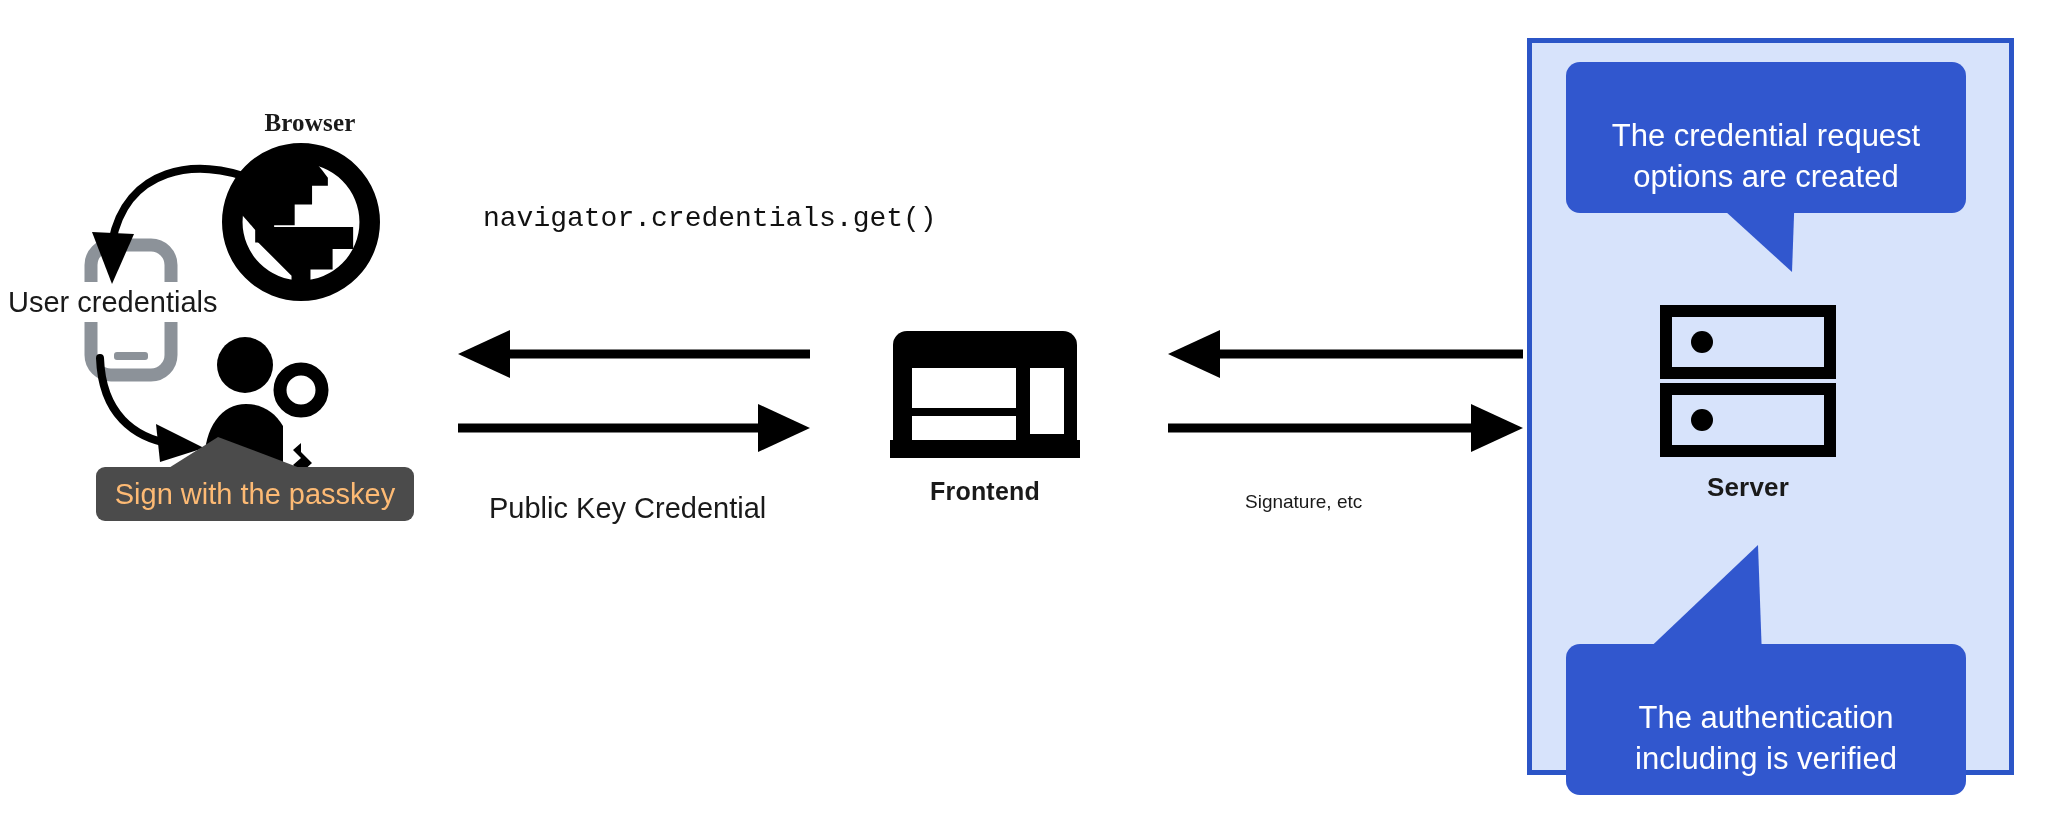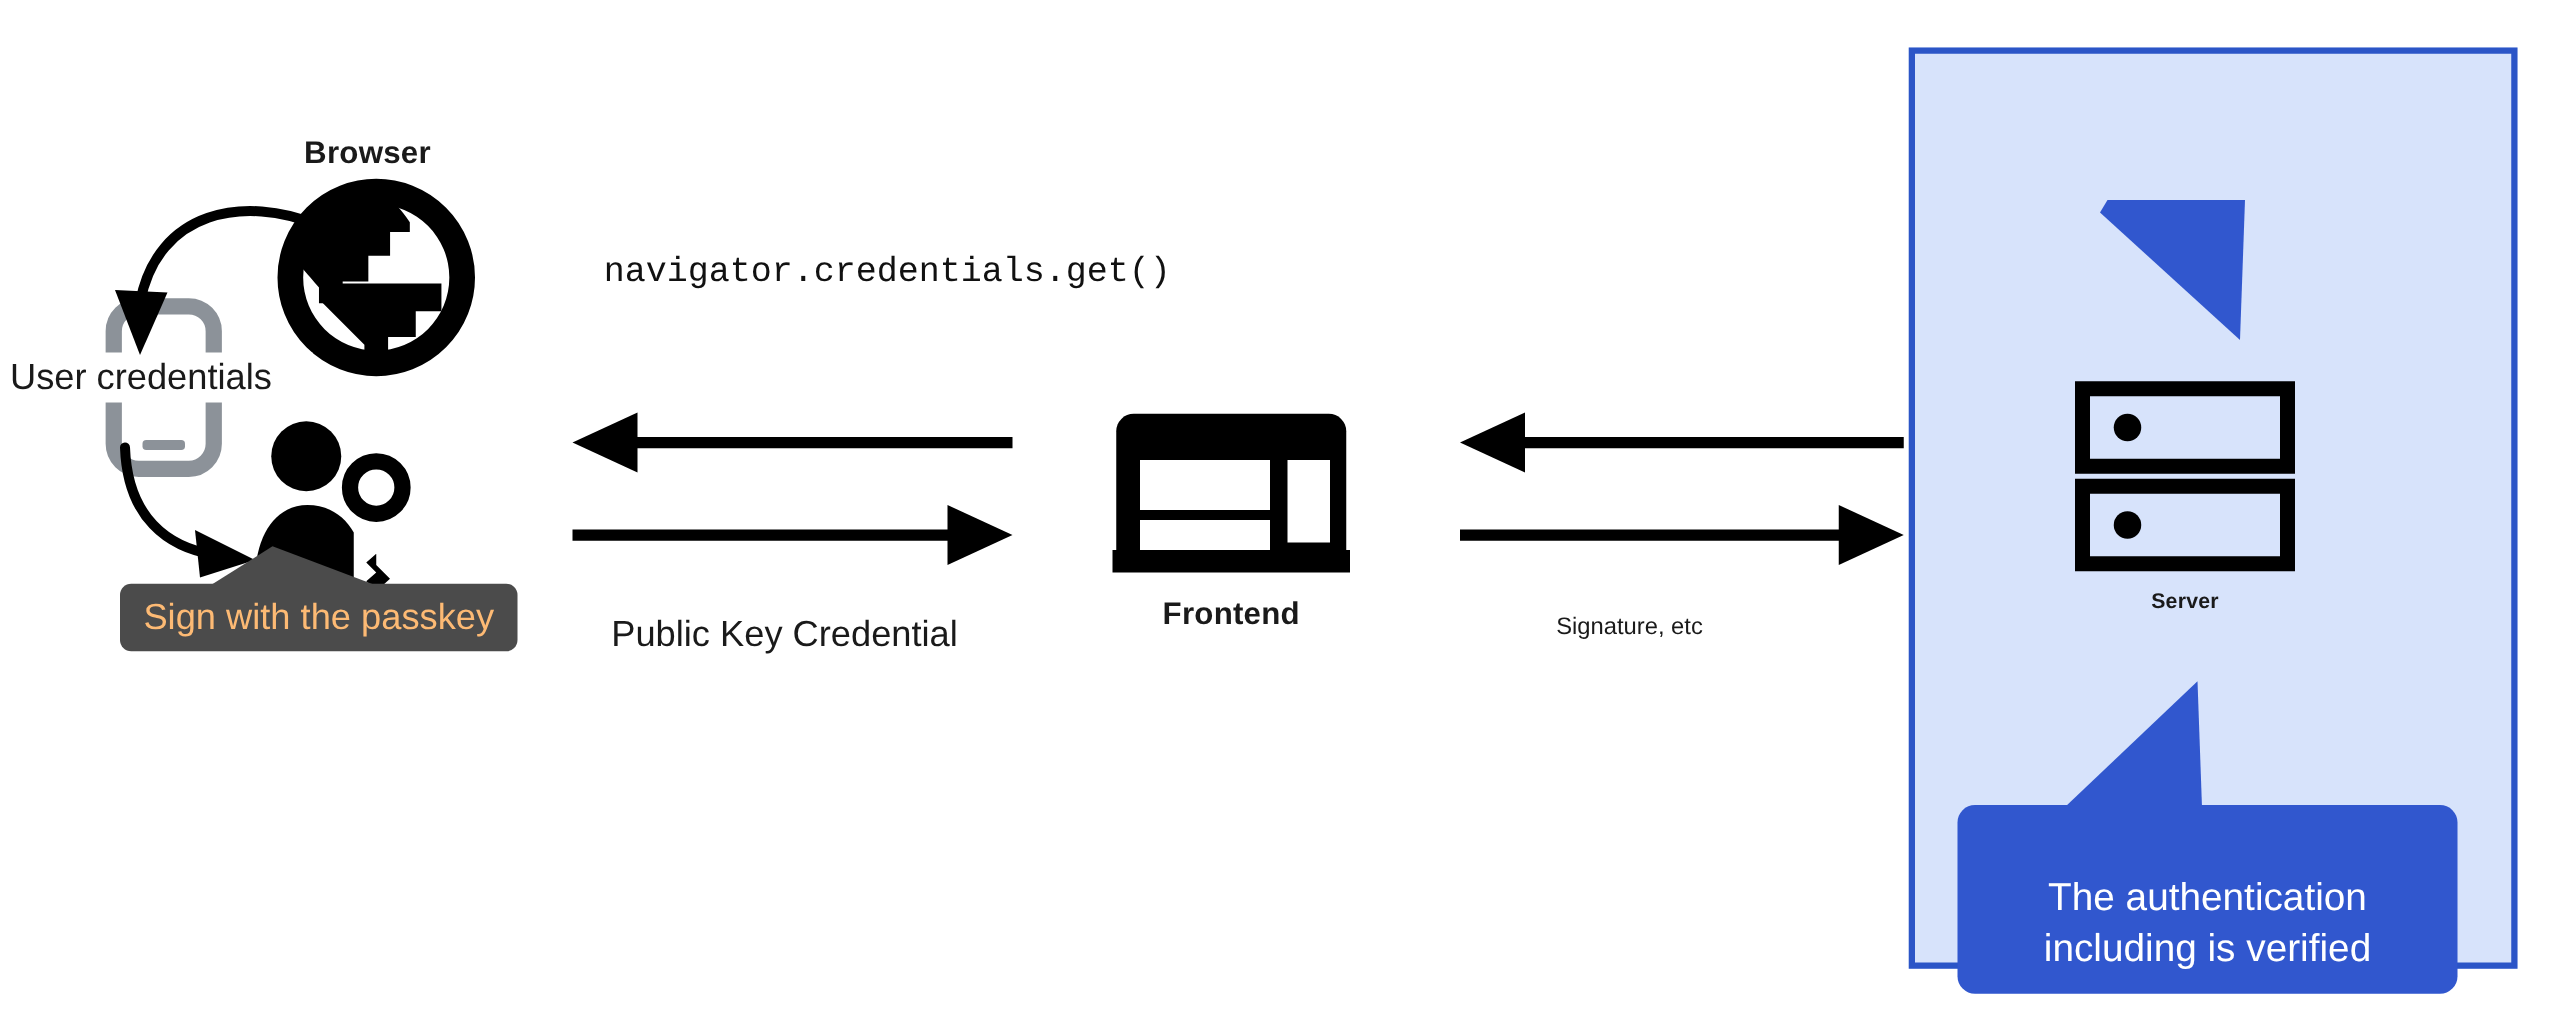--- a/index.html
+++ b/index.html
@@ -80,21 +80,21 @@
 
   svg { display: block; overflow: visible; }
 </style>
 </head>
 <body>
 
 <div id="canvas">
 
   <div class="abs" id="server-panel"></div>
 
-  <div class="abs label label-bold" style="left:204px; top:106px; width:180px; text-align:center; font-size:25px;">Browser</div>
+  <div class="abs label label-bold" style="left:220px; top:106px; width:180px; text-align:center; font-size:25px;font-family:Liberation Serif, serif;">Browser</div>
 
   <div class="abs" style="left:222px; top:143px; width:158px; height:158px;">
     <svg width="158" height="158" viewBox="0 0 100 100" aria-hidden="true">
       <circle cx="50" cy="50" r="45" fill="none" stroke="#000" stroke-width="10"></circle>
       <path fill="#000" d="M50 8 C30 8 13 21 7 39 l0 0 c0 0 14 16 14 16 l0 8 l12 0 l0 -11 l13 0 l0 -13 l11 0 l0 -12 l10 0 l0 -5 C58 9 54 8 50 8 Z"></path>
       <path fill="#000" d="M22 62 l22 22 l0 10 c2 .4 4 .5 6 .5 c2 0 4 -.1 6 -.4 l0 -14 l14 0 l0 -13 l13 0 l0 -14 l-61 0 Z"></path>
       <path fill="#000" d="M50 5 a45 45 0 0 1 0 90 a45 45 0 0 1 0 -90 Z M50 13 a37 37 0 0 0 0 74 a37 37 0 0 0 0 -74 Z"></path>
     </svg>
   </div>
 
@@ -190,31 +190,35 @@
   </div>
 
   <div class="abs label" style="left:1245px; top:489px; font-size:19px;">Signature, etc</div>
 
   <div class="abs" style="left:1680px; top:160px; width:200px; height:120px;">
     <svg width="200" height="120" viewBox="0 0 200 120" aria-hidden="true">
       <path d="M6 0 L116 0 L112 112 L0 10 Z" fill="#3157ce"></path>
     </svg>
   </div>
 
+  <div class="abs callout" style="left:1566px; top:62px; width:400px;">
+    <span>The credential request
+options are created</span>
+  </div>
 
   <div class="abs" style="left:1660px; top:305px; width:176px; height:152px;">
     <svg width="176" height="152" viewBox="0 0 176 152" aria-hidden="true">
       <rect x="6" y="6" width="164" height="62" fill="none" stroke="#000" stroke-width="12"></rect>
       <circle cx="42" cy="37" r="11" fill="#000"></circle>
       <rect x="6" y="84" width="164" height="62" fill="none" stroke="#000" stroke-width="12"></rect>
       <circle cx="42" cy="115" r="11" fill="#000"></circle>
     </svg>
   </div>
 
-  <div class="abs label label-bold" style="left:1660px; top:470px; width:176px; text-align:center; font-size:17px;">Server</div>
+  <div class="abs label label-bold" style="left:1660px; top:470px; width:176px; text-align:center; font-size:26px;">Server</div>
 
   <div class="abs" style="left:1640px; top:545px; width:200px; height:120px;">
     <svg width="200" height="120" viewBox="0 0 200 120" aria-hidden="true">
       <path d="M118 0 L122 112 L0 112 Z" fill="#3157ce"></path>
     </svg>
   </div>
 
   <div class="abs callout" style="left:1566px; top:644px; width:400px;">
     <span>The authentication
 including is verified</span>

